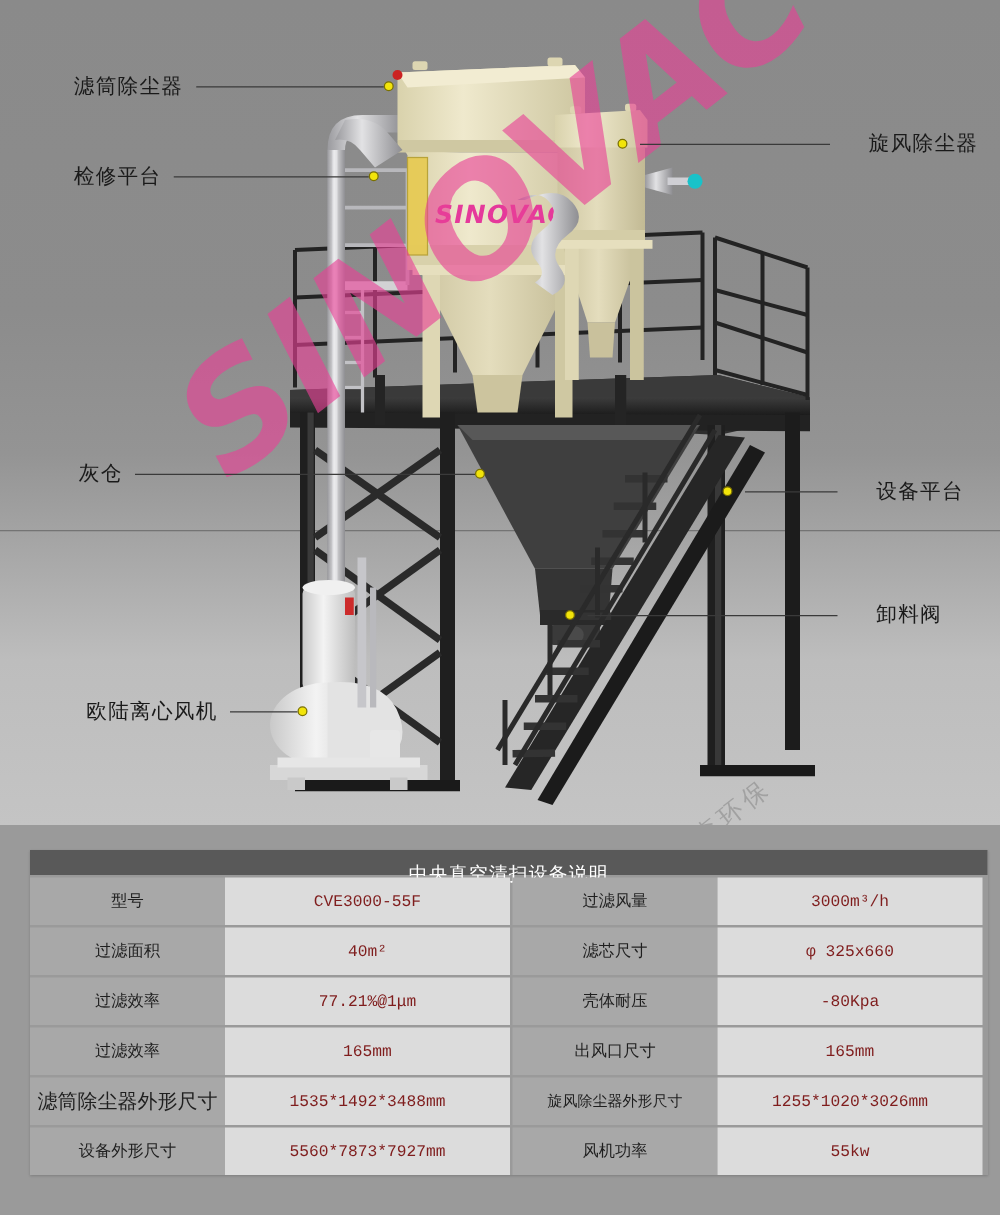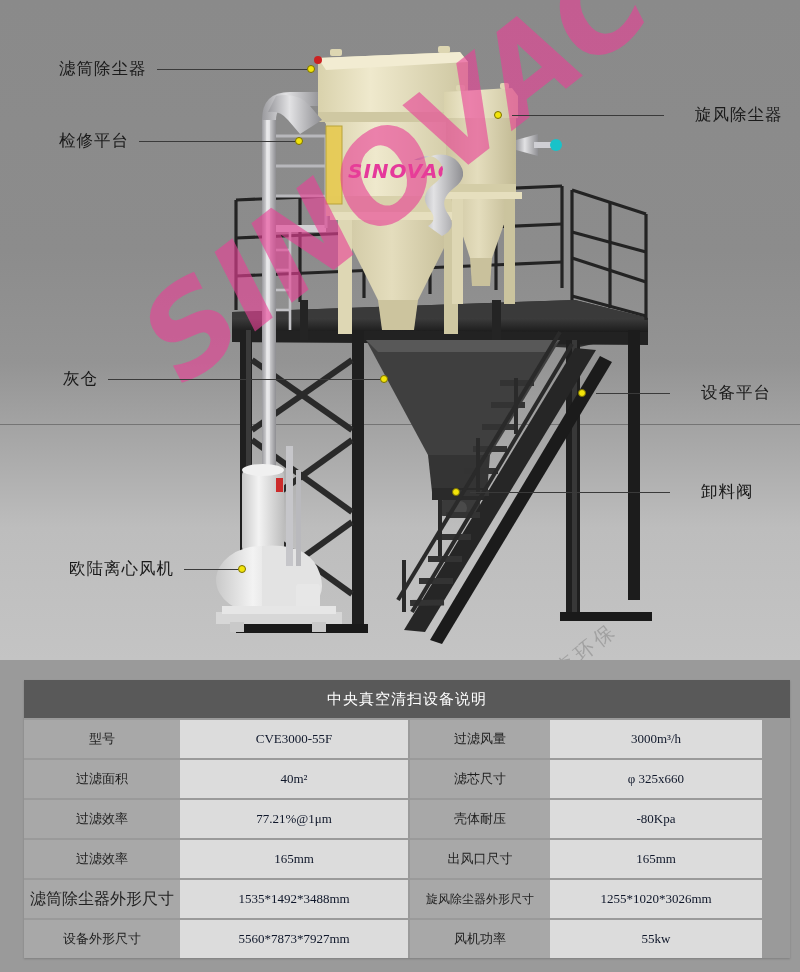--- a/index.html
+++ b/index.html
@@ -54,35 +54,35 @@
     color:rgba(120,120,120,.45);font-style:normal;font-weight:normal;
     transform:rotate(-38deg);transform-origin:left top;letter-spacing:4px;
   }
 
   
   .table{
     position:absolute;left:24px;top:680px;width:766px;
     box-shadow:0 1px 2px rgba(0,0,0,.18);
   }
   .thead{
-    height:38px;line-height:38px;text-align:center;
+    height:20px;line-height:38px;text-align:center;
     background:#595959;color:#ffffff;font-size:15px;letter-spacing:1px;
     font-family:"DejaVu Sans","Liberation Sans",sans-serif;
   }
   .trow{display:flex;height:38px;margin-top:2px;}
   .cell{
     display:flex;align-items:center;justify-content:center;
     font-size:13px;color:#2b2b2b;text-align:left;
-    font-family:Liberation Serif, serif;
+    font-family:Liberation Mono, monospace;
   }
   .cell.k{background:#a8a8a8;color:#1f1f1f;}
-  .cell.v{background:#dcdcdc;color:#0f172a;}
+  .cell.v{background:#dcdcdc;color:#7f1d1d;}
   .c1{width:156px;}
   .c2{width:228px;margin-right:2px;}
-  .c3{width:140px;}
+  .c3{width:164px;}
   .c4{width:212px;}
 </style>
 </head>
 <body>
 
 <div class="page">
 
   <div class="scene">
 
     <div class="floorline" style="top:424px;"></div>

